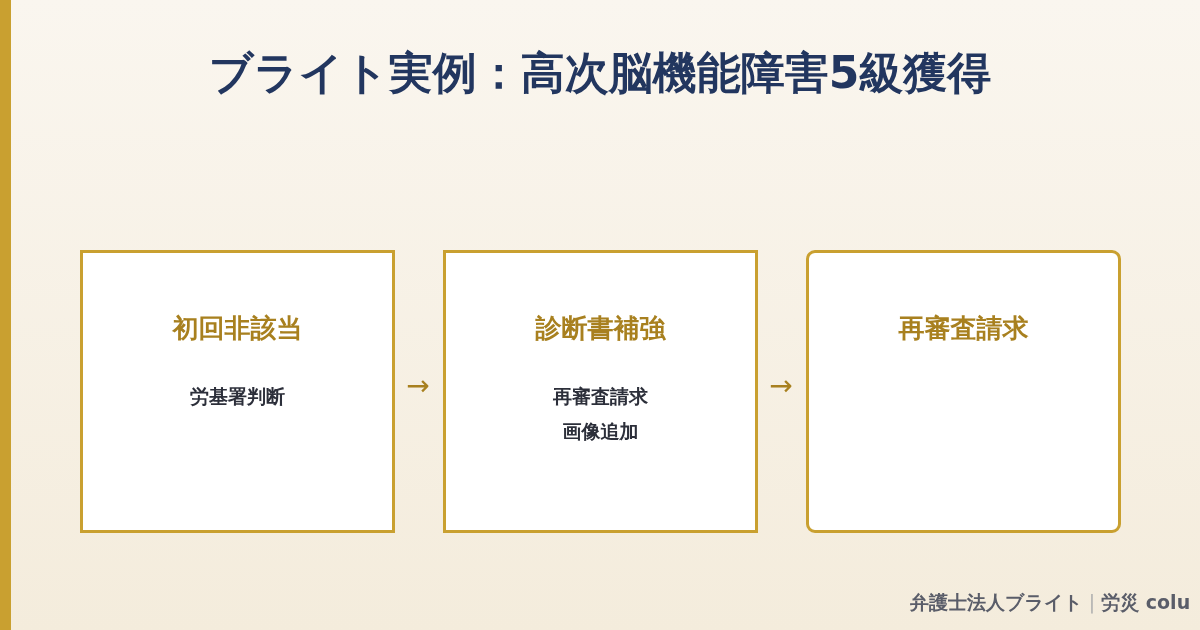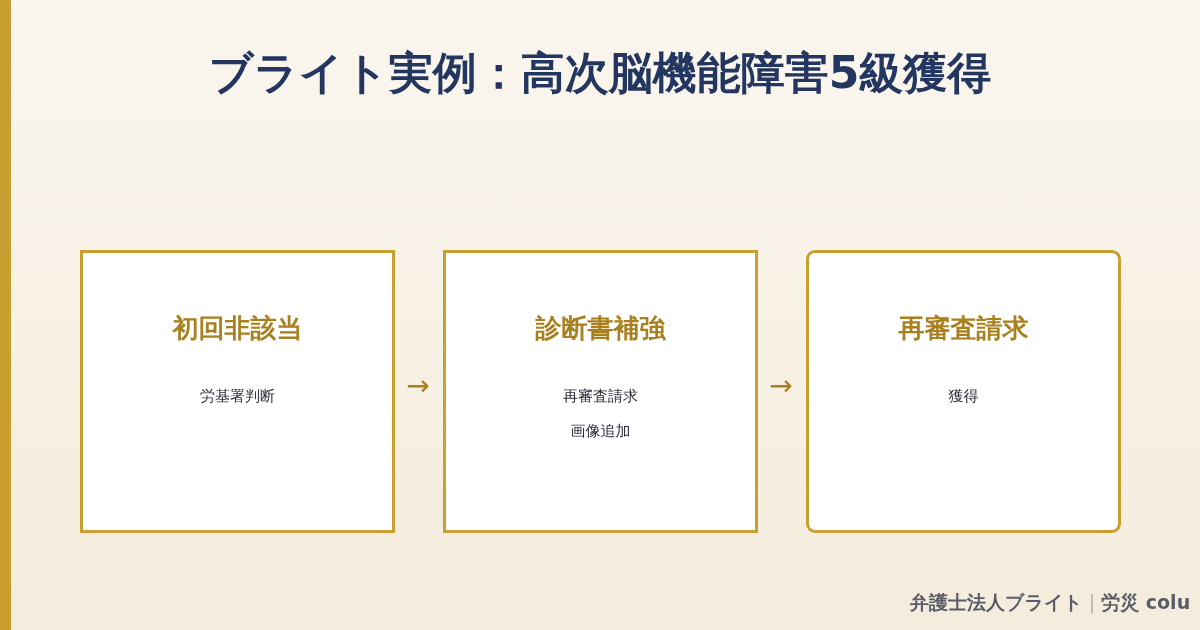--- a/index.html
+++ b/index.html
@@ -20,21 +20,21 @@
     .box {
       position: absolute; top: 250px; width: 309px; height: 277px;
       background: #ffffff; border: 3px solid #c9a030; box-sizing: content-box;
     }
     .box .head {
       position: absolute; left: 0; right: 0; top: 58px; text-align: center;
       font-size: 26px; font-weight: bold; color: #a8801f;
     }
     .box .sub {
       position: absolute; left: 0; right: 0; top: 126px; text-align: center;
-      font-size: 15px; font-weight: normal; color: #2c2f3a; line-height: 35px;
+      font-size: 19px; font-weight: bold; color: #2c2f3a; line-height: 35px;
     }
     .arrow {
       position: absolute; top: 371px; width: 38px; height: 30px;
       color: #a8801f; font-size: 28px; line-height: 30px; text-align: center;
     }
     .footer {
       position: absolute; left: 910px; top: 590px; white-space: nowrap;
       font-size: 19px; font-weight: bold; color: #5a5d69;
     }
     .footer .sep { color: #b0b0b0; font-weight: normal; margin: 0 6px; }
@@ -61,19 +61,18 @@
     <div>再審査請求</div>
     <div>画像追加</div>
   </div>
 </div>
 
 <div class="arrow" style="left:762px;">→</div>
 
 <div class="box" style="left:806px;border-radius:9px;">
   <div class="head">再審査請求</div>
   <div class="sub">
-    <div>獲得</div>
   </div>
 </div>
 
 <div class="footer">
   <span>弁護士法人ブライト</span><span class="sep">|</span><span>労災 colu</span>
 </div>
 
 </body></html>

